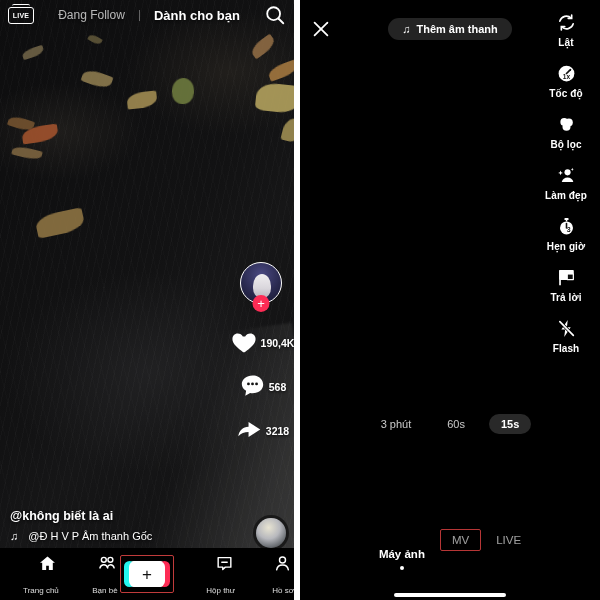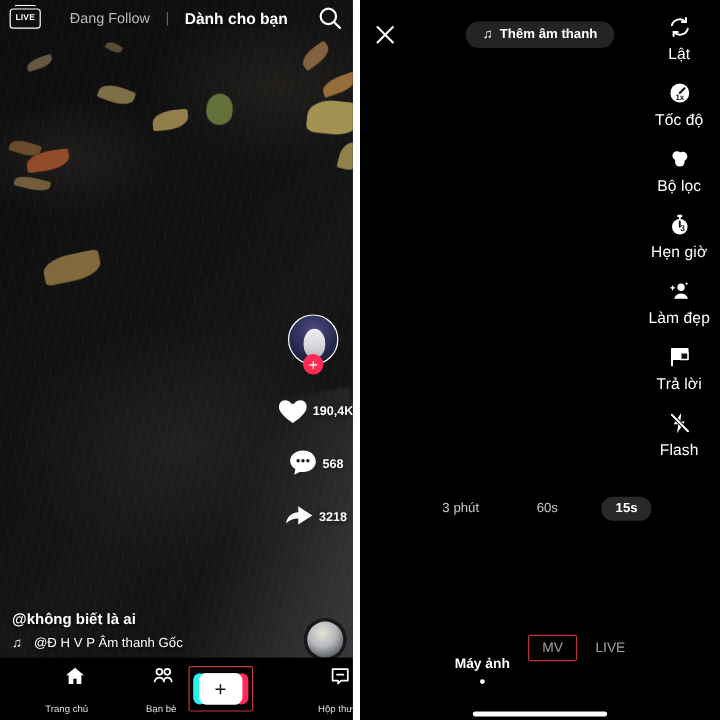--- a/index.html
+++ b/index.html
@@ -157,25 +157,25 @@
   }
   .tool-rail {
     position: absolute; right: 8px; top: 10px; width: 52px;
     display: flex; flex-direction: column; align-items: center; gap: 0;
   }
   .tool {
     display: flex; flex-direction: column; align-items: center;
     margin-bottom: 13px; width: 52px;
   }
   .tool-ic { width: 24px; height: 24px; display: flex; align-items: center; justify-content: center; }
-  .tool-lbl { font-size: 13px; color: #fff; margin-top: 3px; letter-spacing: .1px; }
+  .tool-lbl { font-size: 10px; color: #fff; margin-top: 3px; letter-spacing: .1px; font-weight: bold; }
 
   .durations {
     position: absolute; left: 0; right: 0; top: 414px;
-    display: flex; align-items: center; justify-content: center; gap: 24px;
+    display: flex; align-items: center; justify-content: center; gap: 12px;
   }
   .dur { font-size: 11px; color: rgba(255,255,255,.78); padding: 4px 12px; border-radius: 12px; }
   .dur.active { color: #fff; font-weight: bold; background: rgba(255,255,255,.16); }
 
   .rec-row {
     position: absolute; left: 0; right: 0; top: 452px;
     display: flex; align-items: center; justify-content: space-between;
     padding: 0 34px;
   }
   .side-btn { display: flex; flex-direction: column; align-items: center; width: 54px; }
@@ -332,20 +332,29 @@
       </div>
       <div class="nav-item">
         <div class="nav-ic">
           <svg viewBox="0 0 24 24" width="19" height="19" fill="none" stroke="#fff" stroke-width="1.8" stroke-linejoin="round">
             <path d="M4 4.6h16v12H13l-3.2 3v-3H4z"></path>
               <line x1="8.6" y1="10.4" x2="15.4" y2="10.4" stroke-linecap="round"></line>
           </svg>
         </div>
         <div class="nav-lbl">Hộp thư</div>
       </div>
+      <div class="nav-item">
+        <div class="nav-ic">
+          <svg viewBox="0 0 24 24" width="19" height="19" fill="none" stroke="#fff" stroke-width="1.8" stroke-linecap="round">
+            <circle cx="12" cy="7.6" r="3.8"></circle>
+              <path d="M4.6 20c.7-4 3.6-6.2 7.4-6.2S18.7 16 19.4 20"></path>
+          </svg>
+        </div>
+        <div class="nav-lbl">Hồ sơ</div>
+      </div>
     </div>
   </div>
 
   <div class="gap"></div>
 
   <div class="camera">
 
     <div class="cam-top">
       <div class="close-x">
         <svg viewBox="0 0 24 24" width="22" height="22" stroke="#fff" stroke-width="1.9" stroke-linecap="round">
@@ -391,45 +400,45 @@
             <circle cx="9.4" cy="9" r="4.4"></circle>
               <circle cx="14.8" cy="9.6" r="4.4"></circle>
               <circle cx="12" cy="14.6" r="4.6"></circle>
           </svg>
         </div>
         <div class="tool-lbl">Bộ lọc</div>
       </div>
 
       <div class="tool">
         <div class="tool-ic">
+          <svg viewBox="0 0 24 24" width="21" height="21" fill="#fff">
+            <circle cx="13.2" cy="8.4" r="3.5"></circle>
+            <path d="M6.6 19.4c.8-3.3 3.3-5.1 6.6-5.1s5.8 1.8 6.6 5.1z"></path>
+            <path d="M5.2 6.2l.8 2 2 .8-2 .8-.8 2-.8-2-2-.8 2-.8z"></path>
+            <path d="M18.6 3.2l.5 1.3 1.3.5-1.3.5-.5 1.3-.5-1.3-1.3-.5 1.3-.5z"></path>
+          </svg>
+        </div>
+        <div class="tool-lbl">Làm đẹp</div>
+      </div>
+
+      <div class="tool">
+        <div class="tool-ic">
           <svg viewBox="0 0 24 24" width="21" height="21">
             <circle cx="12" cy="13.6" r="7.4" fill="#fff"></circle>
             <rect x="9.6" y="2.2" width="4.8" height="2.4" rx="1" fill="#fff"></rect>
             <rect x="11.2" y="4.2" width="1.7" height="2" fill="#fff"></rect>
             <path d="M12 13.6 L12 8.6" stroke="#111" stroke-width="1.8" stroke-linecap="round"></path>
             <text x="14.6" y="17.8" font-size="8" font-family="Liberation Sans, sans-serif" font-weight="bold" fill="#111" text-anchor="middle">3</text>
           </svg>
         </div>
         <div class="tool-lbl">Hẹn giờ</div>
       </div>
 
       <div class="tool">
         <div class="tool-ic">
-          <svg viewBox="0 0 24 24" width="21" height="21" fill="#fff">
-            <circle cx="13.2" cy="8.4" r="3.5"></circle>
-            <path d="M6.6 19.4c.8-3.3 3.3-5.1 6.6-5.1s5.8 1.8 6.6 5.1z"></path>
-            <path d="M5.2 6.2l.8 2 2 .8-2 .8-.8 2-.8-2-2-.8 2-.8z"></path>
-            <path d="M18.6 3.2l.5 1.3 1.3.5-1.3.5-.5 1.3-.5-1.3-1.3-.5 1.3-.5z"></path>
-          </svg>
-        </div>
-        <div class="tool-lbl">Làm đẹp</div>
-      </div>
-
-      <div class="tool">
-        <div class="tool-ic">
           <svg viewBox="0 0 24 24" width="21" height="21" fill="none" stroke="#fff" stroke-width="1.9" stroke-linejoin="round">
             <path d="M4.6 3.8v17"></path>
               <path d="M4.6 4.4h14.8v9.4H4.6z" fill="#fff"></path>
             <path d="M13.4 8.6h6.2v5.4h-6.2z" fill="#111" stroke="#111" stroke-width="0.8"></path>
             <path d="M12.8 8h7v6.4h-7z" fill="none" stroke="#fff" stroke-width="1.4"></path>
           </svg>
         </div>
         <div class="tool-lbl">Trả lời</div>
       </div>
 

